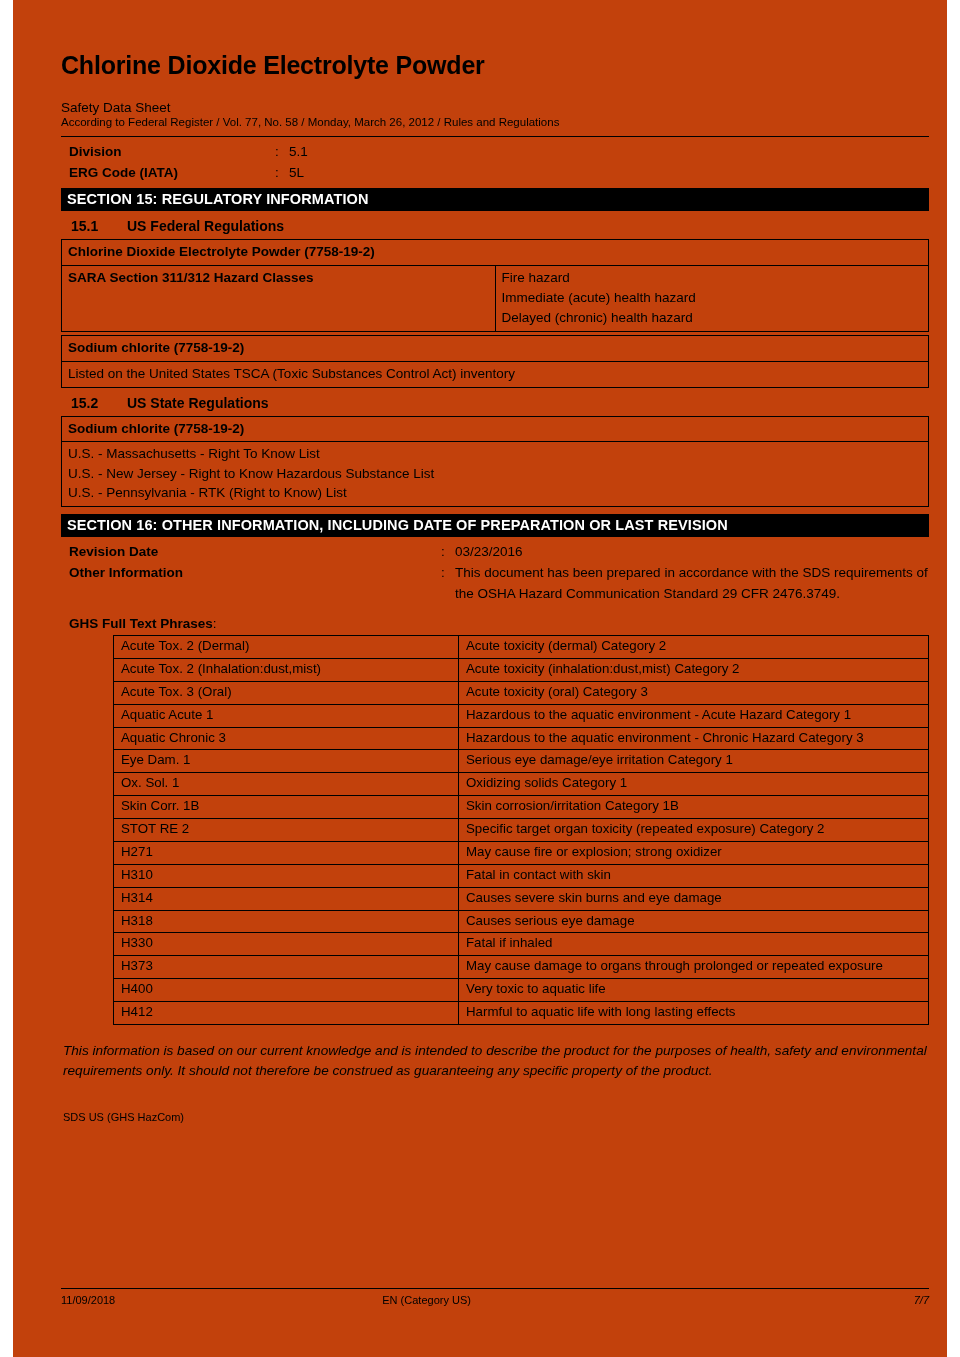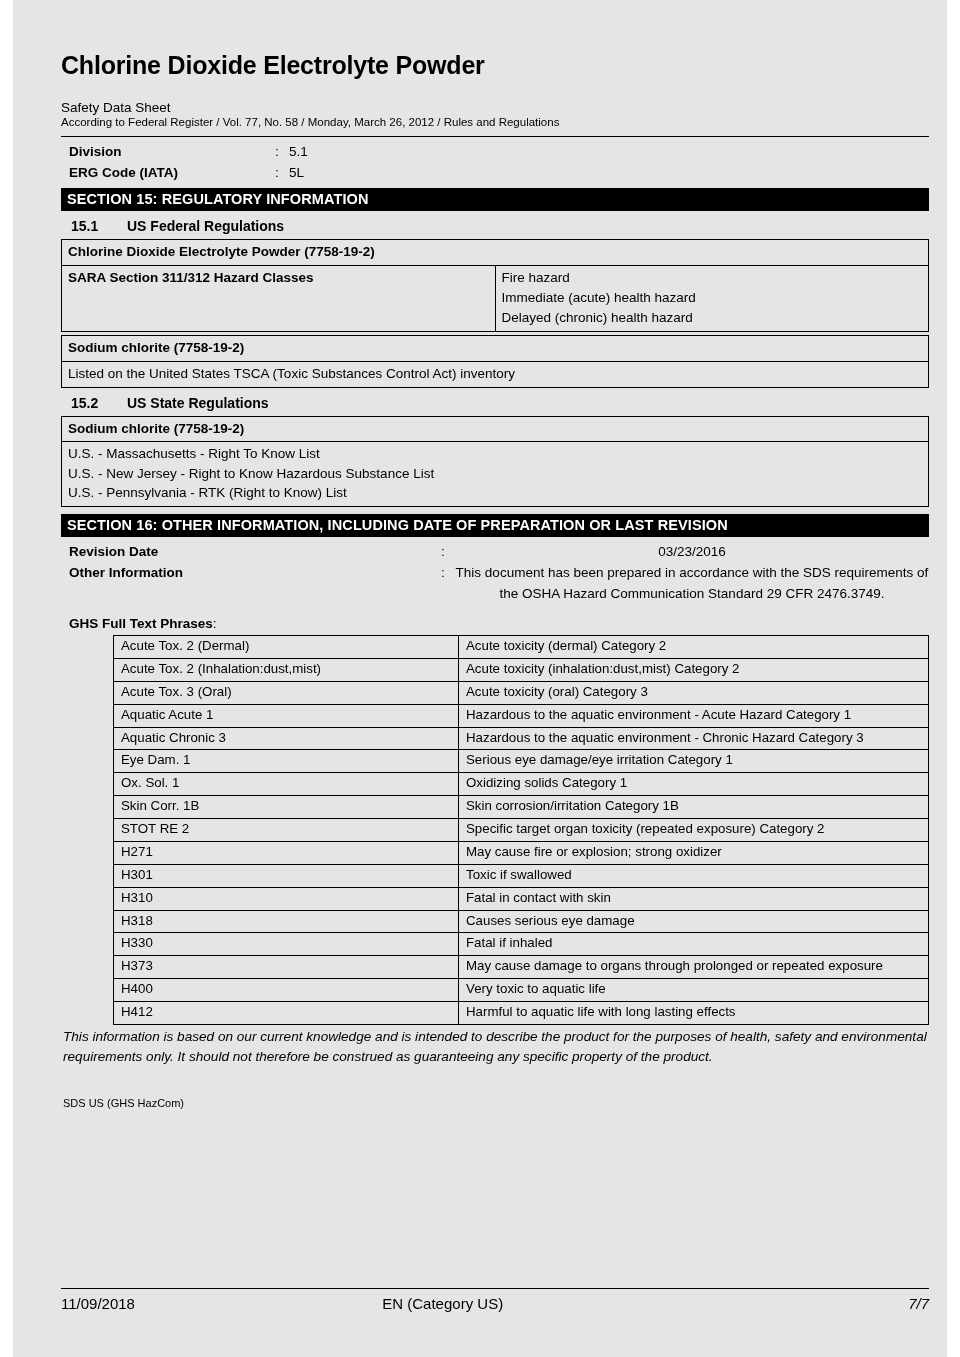--- a/index.html
+++ b/index.html
@@ -10,21 +10,21 @@
   body {
     font-family: "Liberation Sans", sans-serif;
     color: #000000;
     -webkit-font-smoothing: antialiased;
   }
   .page {
     position: relative;
     width: 934px;
     height: 1357px;
     margin: 0 auto;
-    background: #e5e5e5;
+    background: #c2410c;
     overflow: hidden;
   }
   .content {
     position: absolute;
     left: 48px;
     top: 0;
     width: 868px;
   }
 
   
@@ -69,21 +69,21 @@
     flex: 0 0 14px;
   }
   .kv-val { flex: 1 1 auto; }
 
   
   .kv-row.wide .kv-key {
     width: 380px;
     flex: 0 0 380px;
     padding-left: 8px;
   }
-  .kv-row.wide .kv-val { line-height: 1.55; text-align: center; }
+  .kv-row.wide .kv-val { line-height: 1.55; }
 
   
   .section-bar {
     background: #000000;
     color: #ffffff;
     font-size: 14.5px;
     font-weight: bold;
     padding: 2px 0 3px 6px;
     line-height: 1.28;
     letter-spacing: 0.1px;
@@ -147,21 +147,21 @@
     font-weight: bold;
     margin: 11px 0 4px 8px;
   }
   .ghs-label .plain { font-weight: normal; }
 
   
   .disclaimer {
     font-style: italic;
     font-size: 13.6px;
     line-height: 1.5;
-    margin-top: 2px;
+    margin-top: 16px;
     padding: 0 2px;
   }
   .sds-tag {
     font-size: 11px;
     margin-top: 29px;
     padding-left: 2px;
   }
 
   
   .footer {
@@ -170,21 +170,21 @@
     top: 1288px;
     width: 868px;
   }
   .footer-rule {
     border: 0;
     border-top: 1.5px solid #000;
     margin: 0 0 4px 0;
   }
   .footer-row {
     display: flex;
-    font-size: 15px;
+    font-size: 11px;
     line-height: 1.4;
   }
   .footer-left { width: 33%; }
   .footer-center { width: 34%; text-align: left; padding-left: 52px; }
   .footer-right { width: 33%; text-align: right; font-style: italic; }
 </style>
 </head>
 <body>
 
 <div class="page">
@@ -320,26 +320,26 @@
             </tr>
           <tr>
               <td class="code">STOT RE 2</td>
               <td>Specific target organ toxicity (repeated exposure) Category 2</td>
             </tr>
           <tr>
               <td class="code">H271</td>
               <td>May cause fire or explosion; strong oxidizer</td>
             </tr>
           <tr>
-              <td class="code">H301</td>
-              <td>Toxic if swallowed</td>
-            </tr>
-          <tr>
               <td class="code">H310</td>
               <td>Fatal in contact with skin</td>
+            </tr>
+          <tr>
+              <td class="code">H314</td>
+              <td>Causes severe skin burns and eye damage</td>
             </tr>
           <tr>
               <td class="code">H318</td>
               <td>Causes serious eye damage</td>
             </tr>
           <tr>
               <td class="code">H330</td>
               <td>Fatal if inhaled</td>
             </tr>
           <tr>

